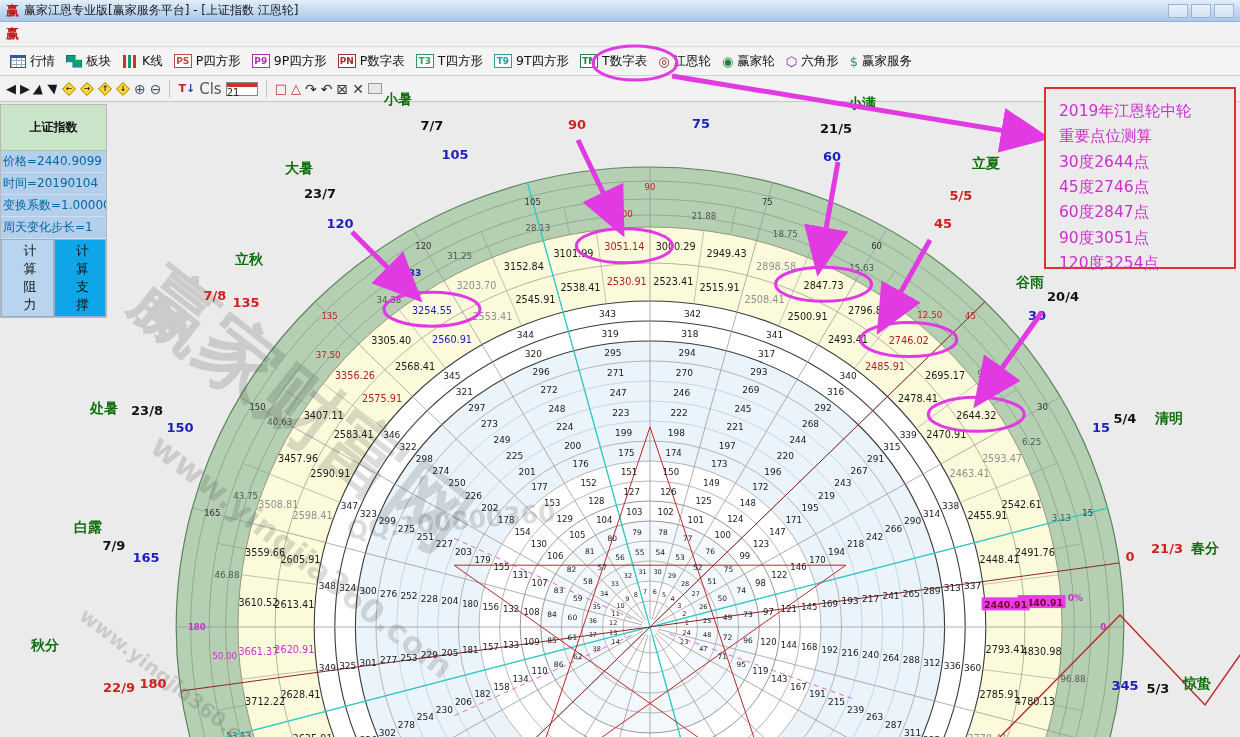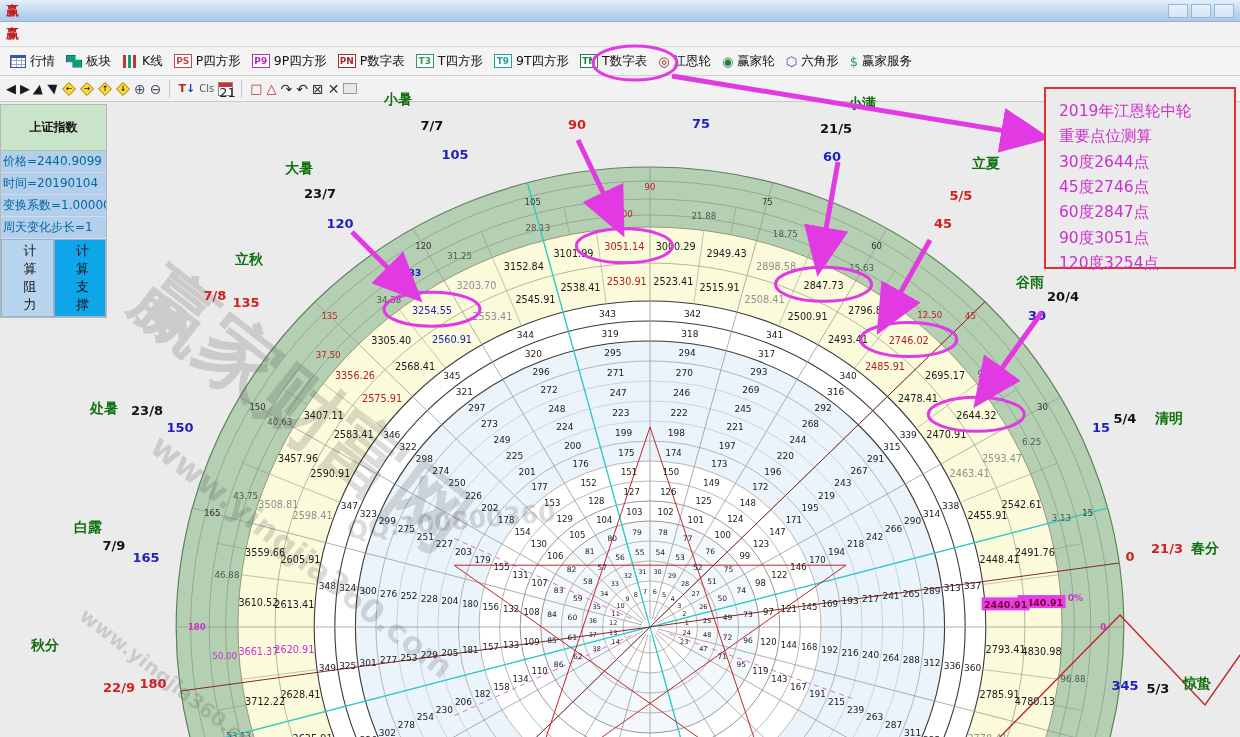--- a/index.html
+++ b/index.html
@@ -47,43 +47,44 @@
     display:flex; align-items:center; padding-left:6px; gap:4px; font-size:12px; color:#222;
   }
   .sep { width:1px; height:18px; background:#c4c4c4; margin:0 4px; }
   .navtri { font-size:13px; color:#1a1a1a; }
   .diamond { width:12px; height:12px; background:#ffd83a; border:1px solid #8f7000;
     transform:rotate(45deg) scale(.82); display:flex; align-items:center; justify-content:center; margin:0 1px;}
   .diamond span { transform:rotate(-45deg); font-size:9px; color:#111; font-weight:bold;}
   .zoomg { font-size:14px; color:#456; }
   .tdn { font-weight:bold; font-size:11px; color:#c02020; }
   .tdn span { color:#2040c0; }
-  .cls { color:#555; font-size:10px; }
-  .cal { width:15px; height:14px; border:1px solid #888; background:linear-gradient(#d03030 4px,#fff 4px);
-    font-size:13px; text-align:left; line-height:19px; color:#222; }
+  .cls { color:#555; font-size:15px; }
+  .cal { width:32px; height:14px; border:1px solid #888; background:linear-gradient(#d03030 4px,#fff 4px);
+    font-size:10px; text-align:left; line-height:19px; color:#222; }
   .shape { font-size:13px; color:#c03030; }
   .rot { font-size:14px; color:#222; }
   .scr { width:14px; height:11px; border:1px solid #999; background:#e8e8e8; }
   .infopanel { position:absolute; left:0; top:104px; width:107px; z-index:10;
     font-size:12px; border:1px solid #b8b8b8; background:#fff; }
   .ip-head { background:#c9e4c9; color:#111; font-weight:bold; text-align:center;
     padding:14px 0; border-bottom:1px solid #a8c8a8; }
   .ip-row { background:#b3cfec; color:#0369a1; padding:2px 1px 2px 2px;
     border-bottom:1px solid #cfdff0; white-space:nowrap; overflow:hidden; }
   .ip-btns { display:flex; }
   .ip-btn { flex:1; text-align:right; padding:2px 16px; border:1px solid #9ab0c8; font-size:13px; color:#111; }
   .ip-btn.resist { background:#b8d4ee; }
   .ip-btn.support { background:#0ea5e9; }
   #wheel-svg { position:absolute; left:0; top:0; z-index:5; pointer-events:none; }
 </style>
 </head>
 <body>
 
 <div class="titlebar">
   <span class="logo">赢</span>
+  <span>赢家江恩专业版[赢家服务平台] - [上证指数 江恩轮]</span>
   <span class="spacer"></span>
   <span class="winbtn"></span>
   <span class="winbtn"></span>
   <span class="winbtn"></span>
 </div>
 
 <div class="menubar">
   <span class="logo">赢</span>
 </div>
 

